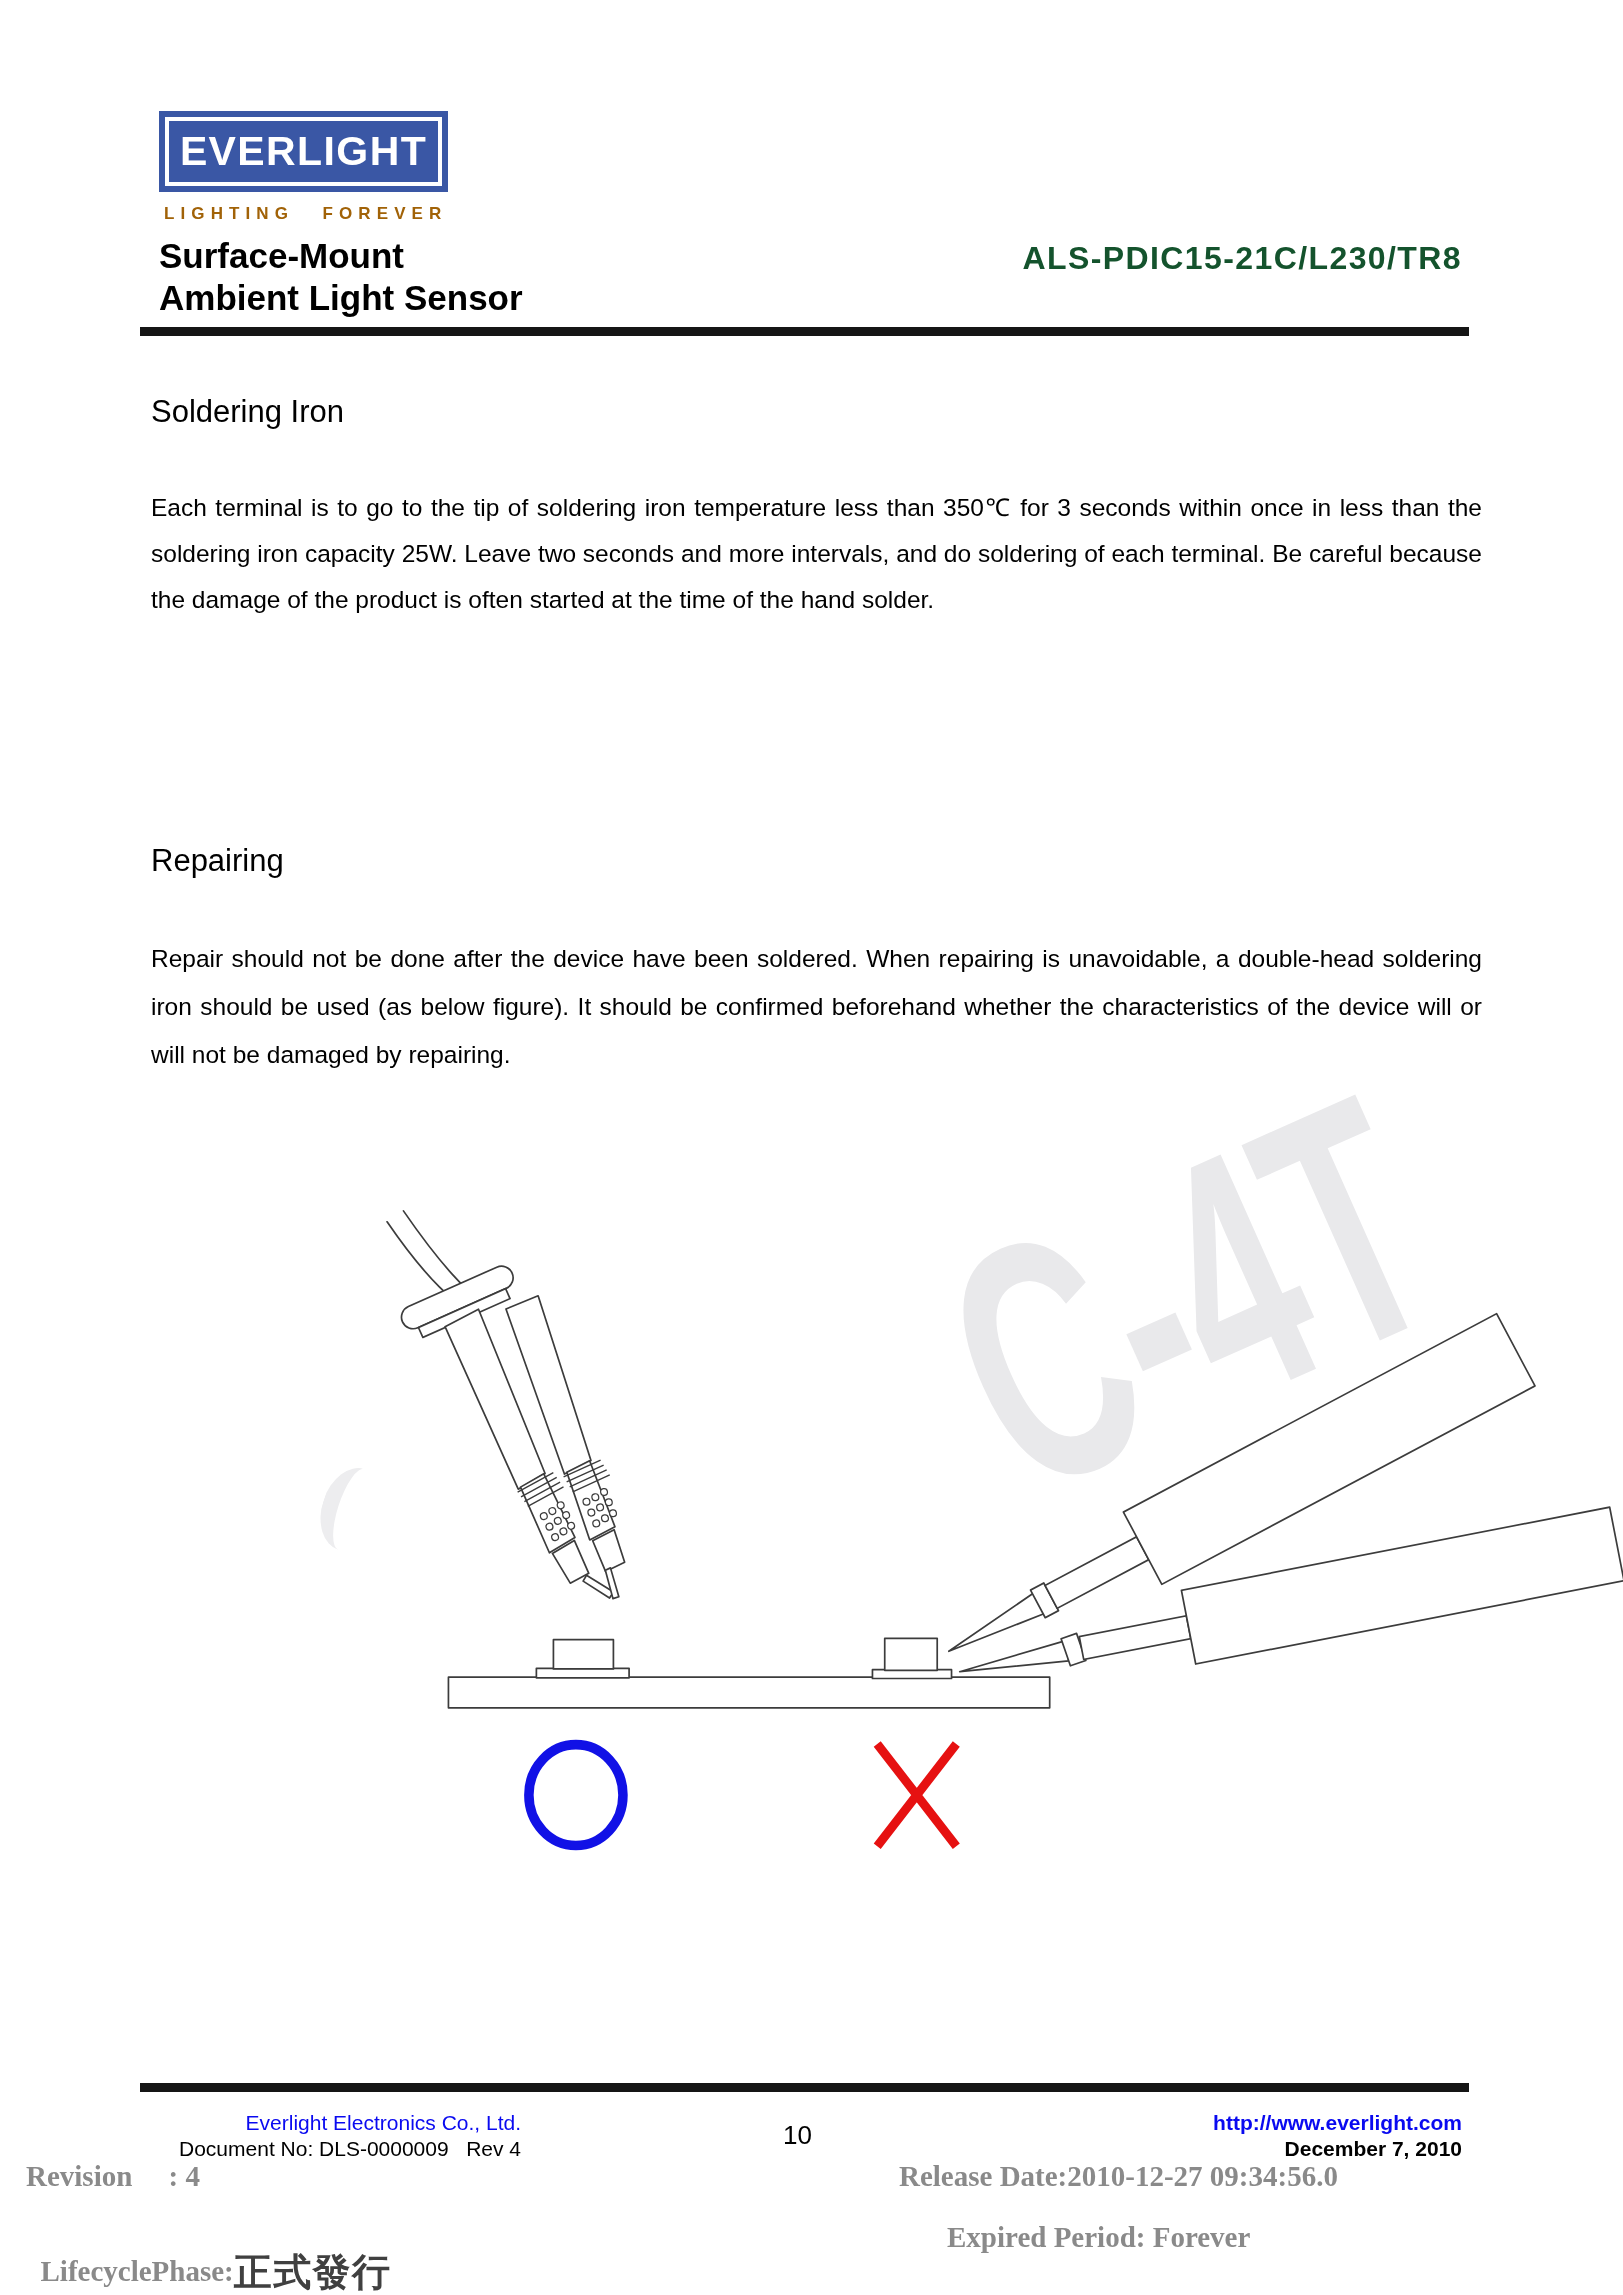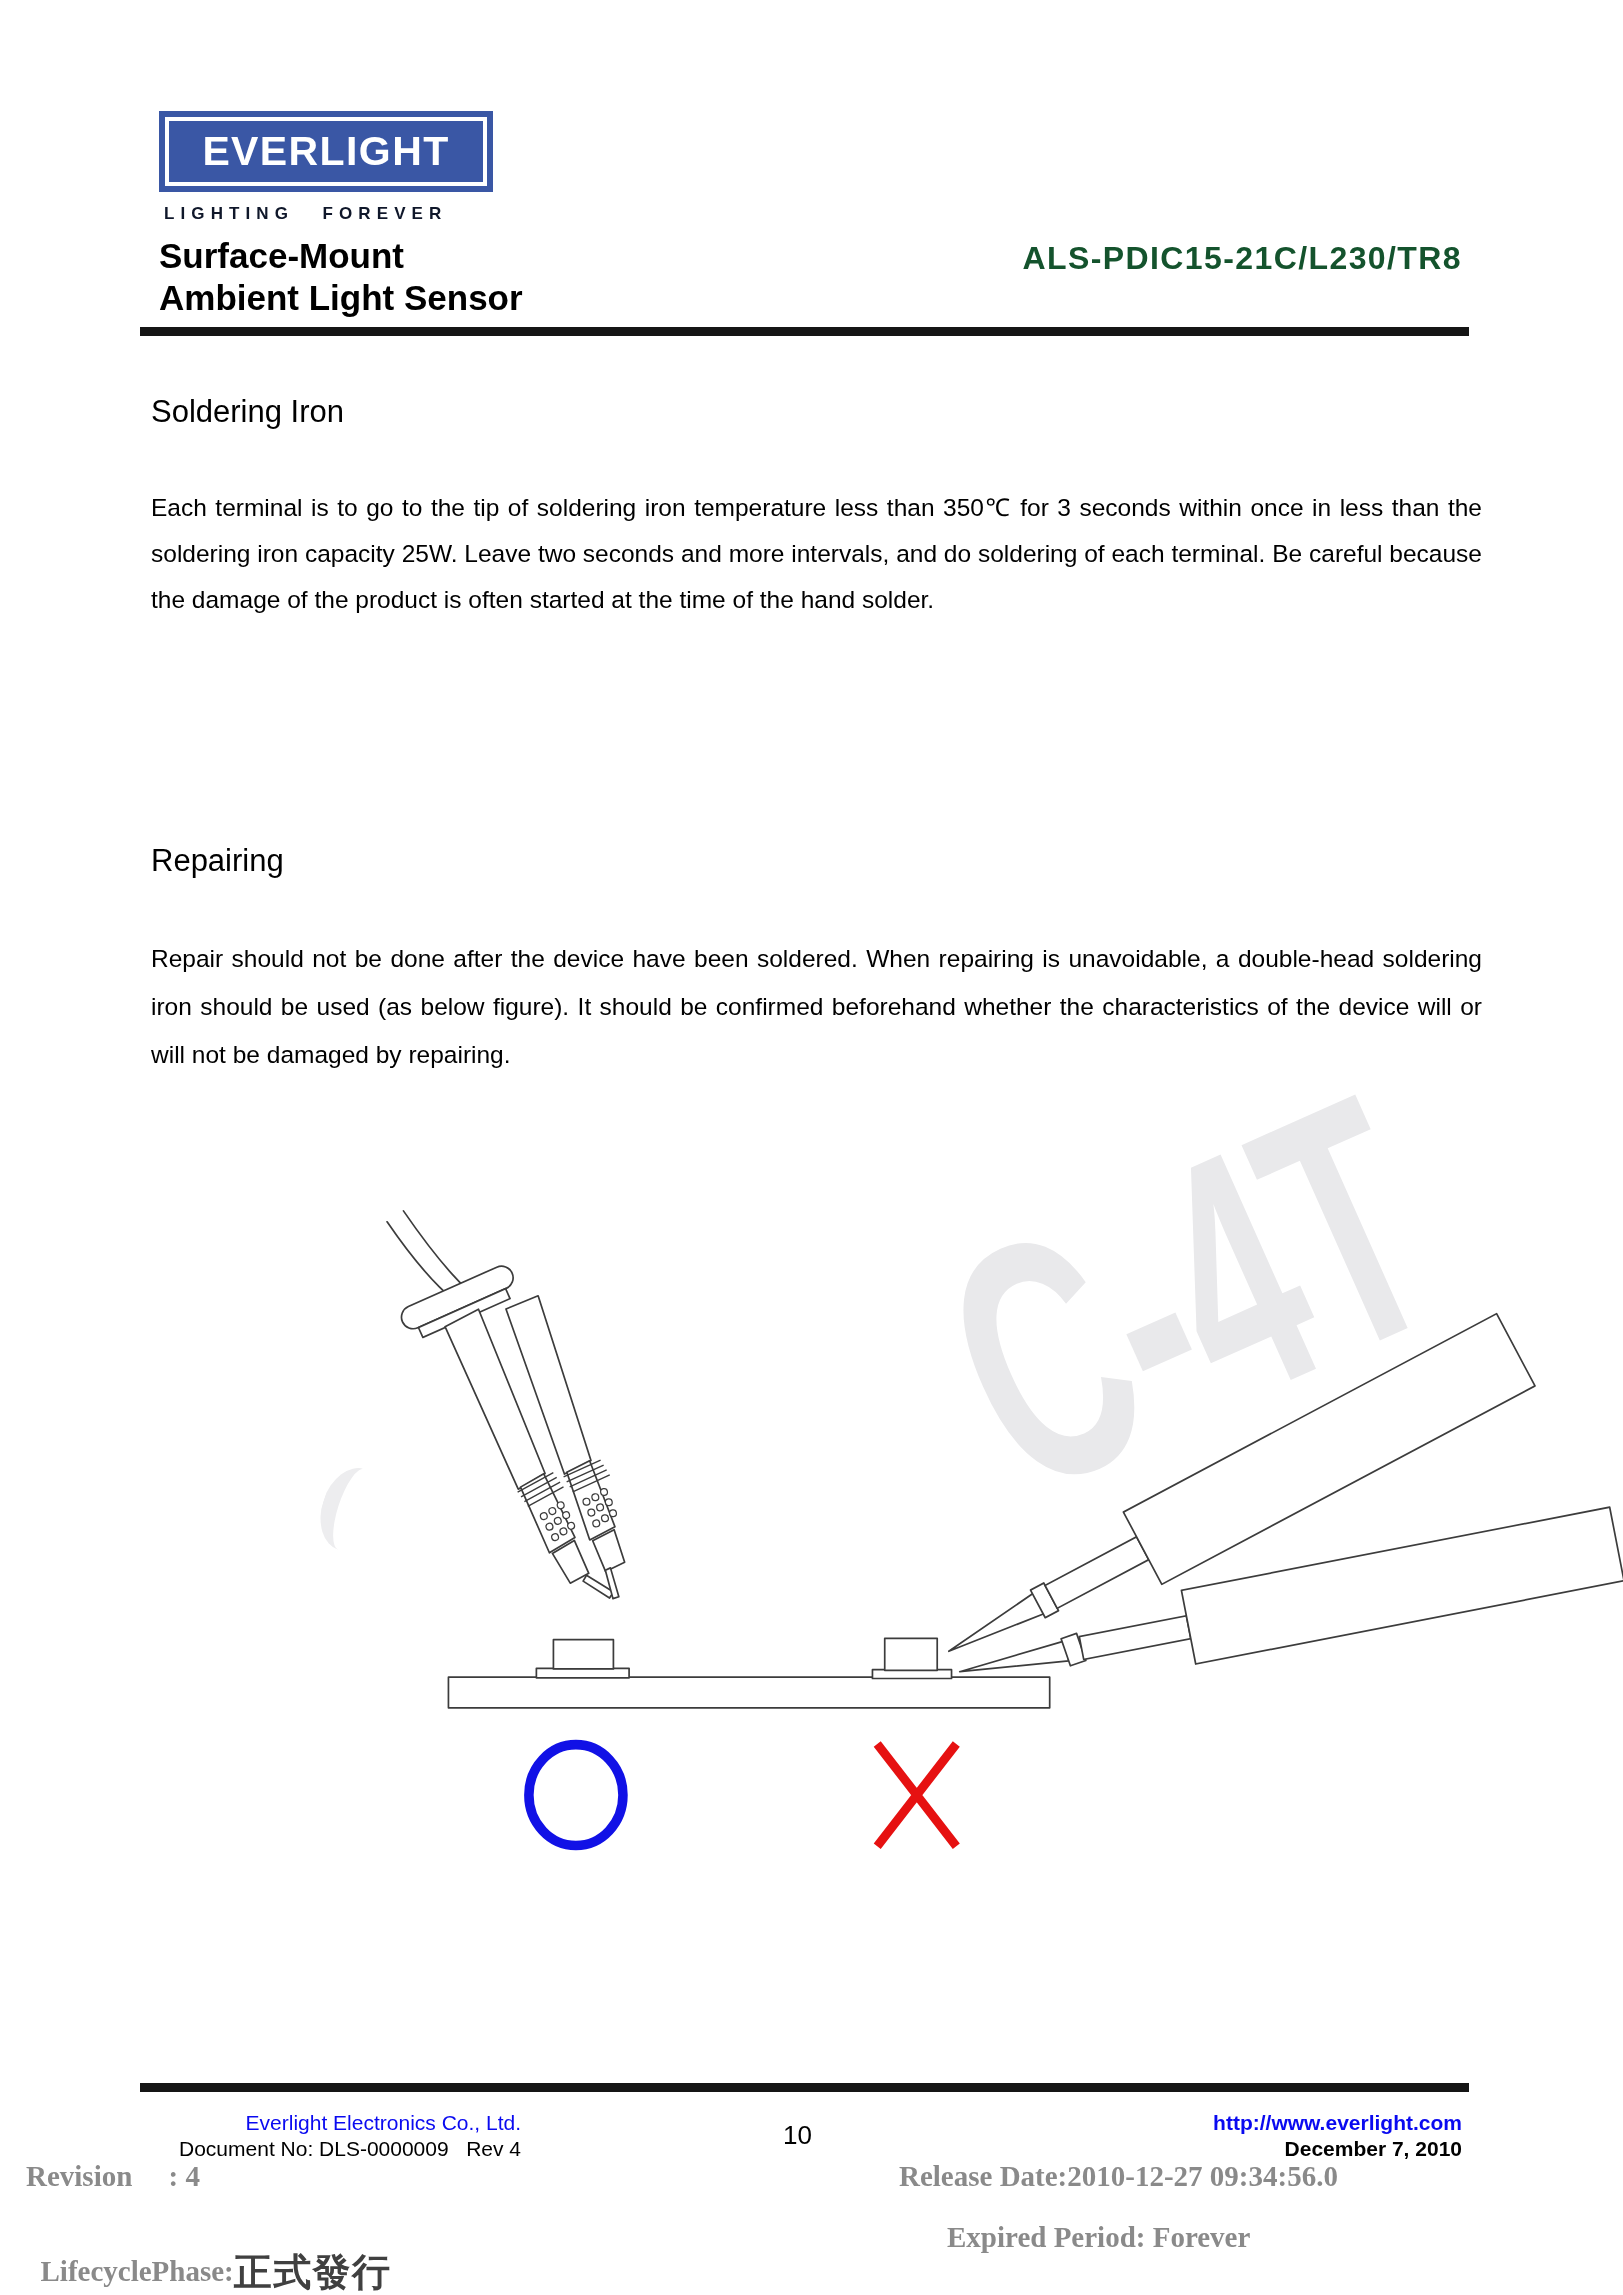--- a/index.html
+++ b/index.html
@@ -25,33 +25,33 @@
     position:absolute; left:322px; top:1467px;
     width:59px; height:85px;
     border-left:16.4px solid #ededef;
     border-radius:50%;
     transform:rotate(18deg);
     z-index:0;
   }
   .layer { position:absolute; z-index:1; }
   
   .logo-frame {
-    left:159px; top:111px; width:334px; height:81px;
+    left:159px; top:111px; width:289px; height:81px;
     border:6.1px solid #3a57a5; background:#fff; padding:4.1px;
   }
   .logo-inner {
     width:100%; height:100%; background:#3a57a5;
     display:flex; align-items:center; justify-content:center;
   }
   .logo-text {
     color:#fff; font-weight:bold; font-size:41px; letter-spacing:1.4px;
   }
   .logo-tagline {
     left:164px; top:204px; width:286px;
-    color:#0f172a; font-weight:bold; font-size:17px;
+    color:#a16207; font-weight:bold; font-size:17px;
     letter-spacing:6.1px; word-spacing:17.7px; white-space:nowrap;
   }
   .product-title {
     left:159px; top:235px;
     font-weight:bold; font-size:35px; line-height:42px;
   }
   .part-number {
     right:161px; top:240px;
     color:#14532d; font-weight:bold; font-size:32px; letter-spacing:1.4px;
     white-space:nowrap;

